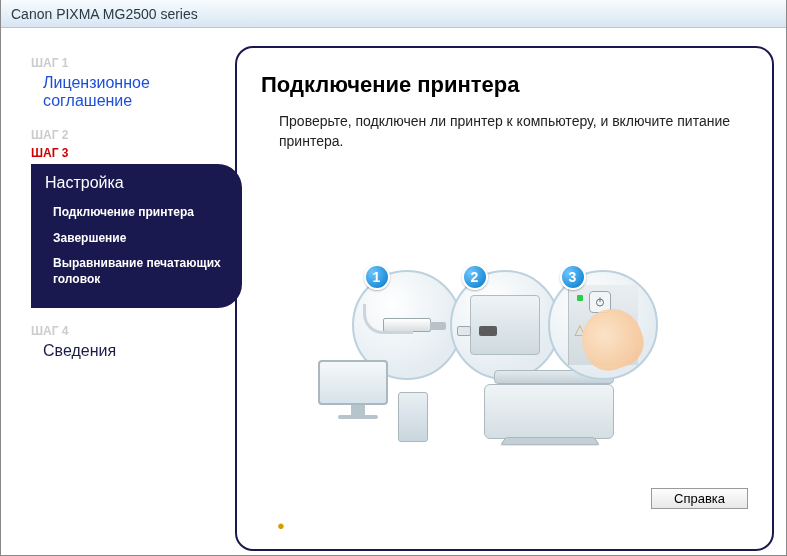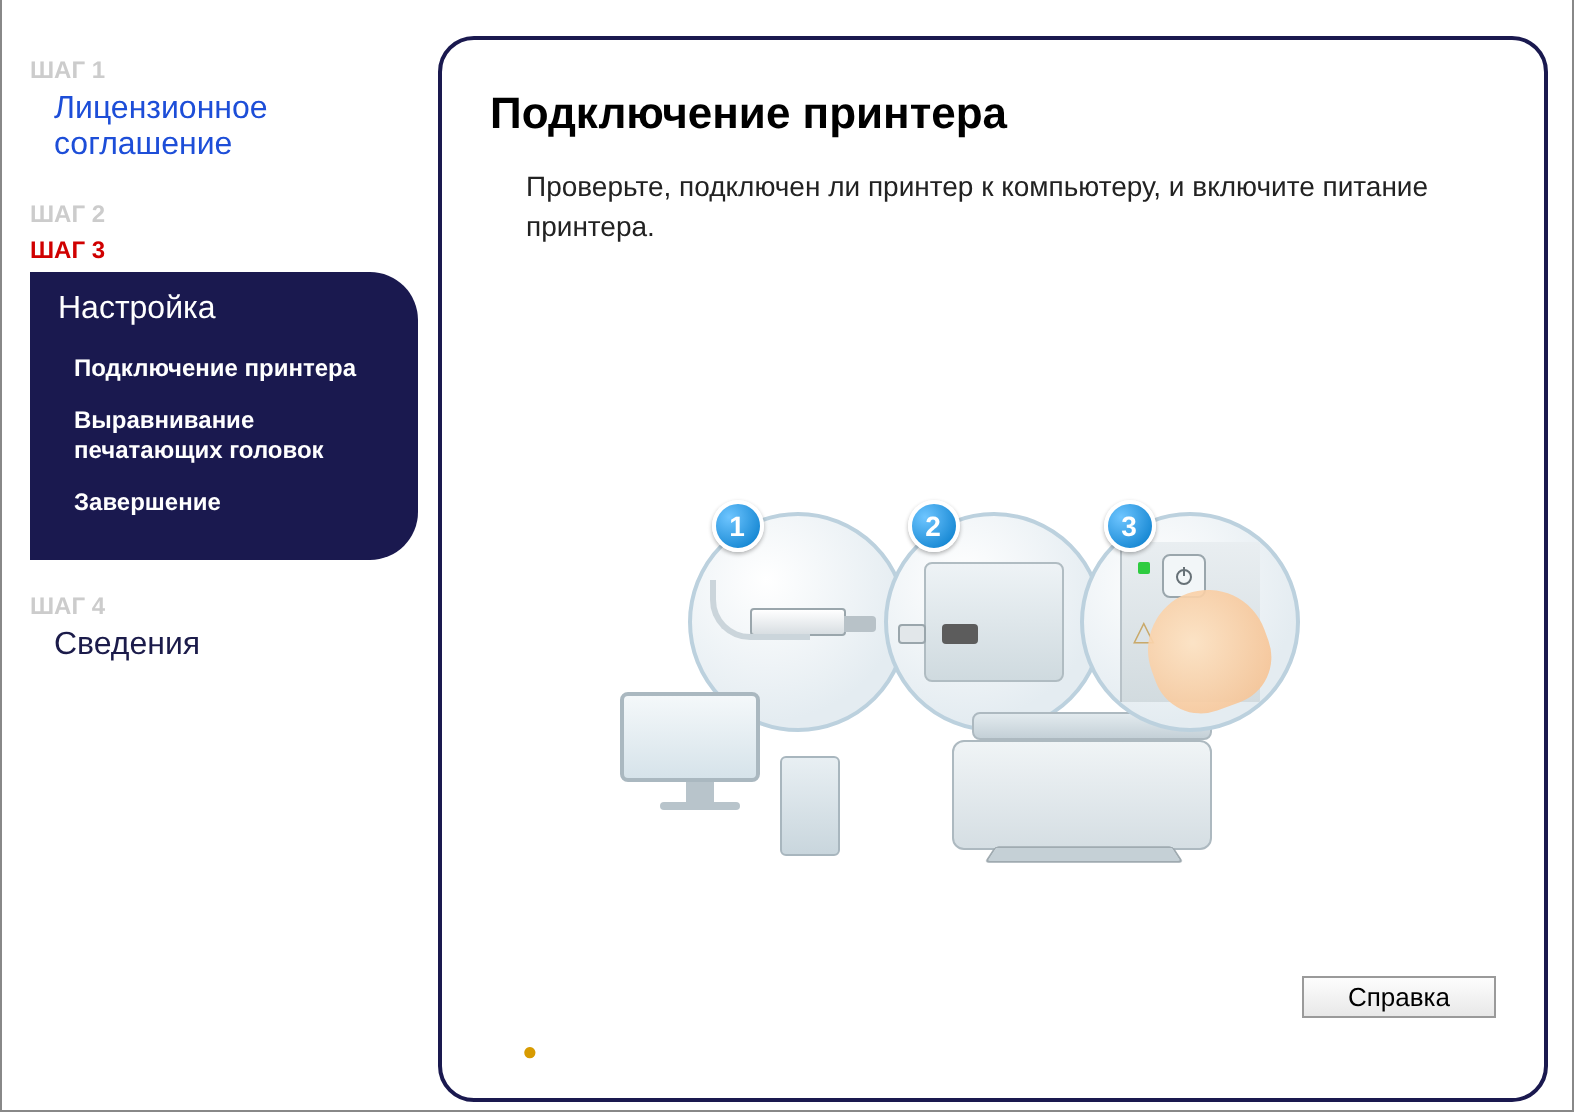--- a/index.html
+++ b/index.html
@@ -24,21 +24,21 @@
     border-bottom: 1px solid #b5c7d5;
     display: flex;
     align-items: center;
     padding: 0 10px;
     font-size: 14px;
     color: #2b3a46;
   }
   .body {
     flex: 1;
     display: flex;
-    padding: 18px 12px 4px 4px;
+    padding: 18px 12px 4px 20px;
     gap: 0;
   }
   .sidebar {
     width: 214px;
     padding: 10px 4px 0 10px;
   }
   .step-label {
     font-size: 12px;
     color: #ccc;
     font-weight: bold;
@@ -51,21 +51,21 @@
     margin-bottom: 18px;
     padding-left: 12px;
   }
   .step-title.dark { color: #1b1b4a; }
   .accordion {
     background: #1a194f;
     border-radius: 0 24px 24px 0;
     padding: 10px 14px 16px 14px;
     margin: 4px 0 16px 0;
     color: #fff;
-    width: 194px;
+    width: 211px;
   }
   .accordion-title {
     font-size: 16px;
     color: #fff;
     margin-bottom: 8px;
   }
   .accordion-item {
     font-size: 12px;
     font-weight: bold;
     color: #fff;
@@ -192,35 +192,38 @@
     font-weight:bold;
     cursor:pointer;
     outline:1px dotted #555;
     outline-offset:-5px;
   }
 </style>
 </head>
 <body>
 
 <div class="window">
+  <div class="titlebar">
+    <span>Canon PIXMA MG2500 series</span>
+  </div>
 
   <div class="body">
 
     <div class="sidebar">
       <div class="step-label">ШАГ 1</div>
       <div class="step-title">Лицензионное соглашение</div>
 
       <div class="step-label">ШАГ 2</div>
 
       <div class="step-label active">ШАГ 3</div>
       <div class="accordion">
         <div class="accordion-title">Настройка</div>
         <div class="accordion-item">Подключение принтера</div>
+        <div class="accordion-item">Завершение</div>
         <div class="accordion-item">Выравнивание печатающих головок</div>
-        <div class="accordion-item">Завершение</div>
       </div>
 
       <div class="step-label">ШАГ 4</div>
       <div class="step-title dark">Сведения</div>
     </div>
 
     <div class="content">
       <h1>Подключение принтера</h1>
       <p class="instr">Проверьте, подключен ли принтер к компьютеру, и включите питание принтера.</p>
 

